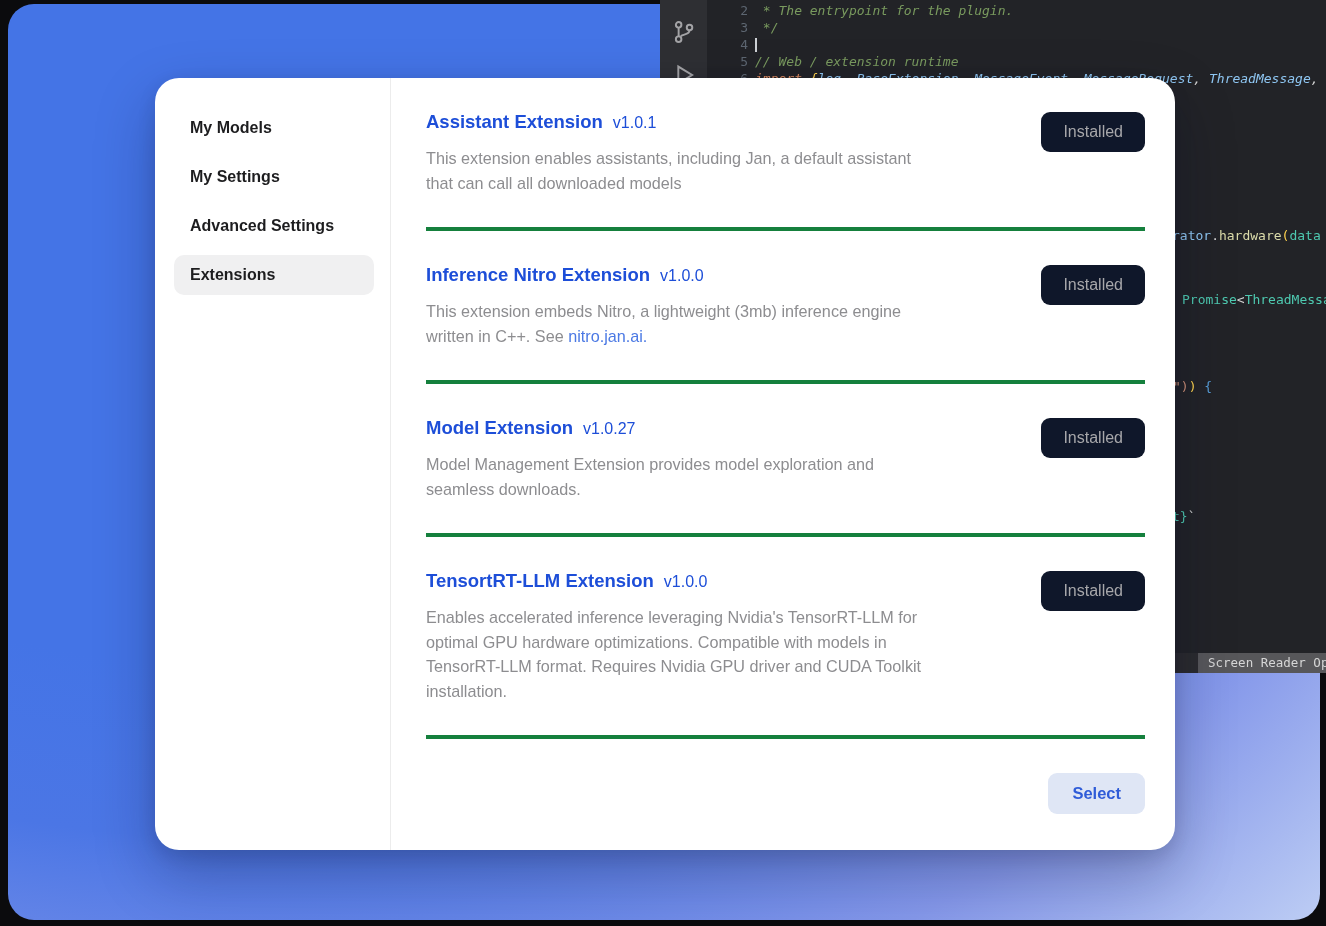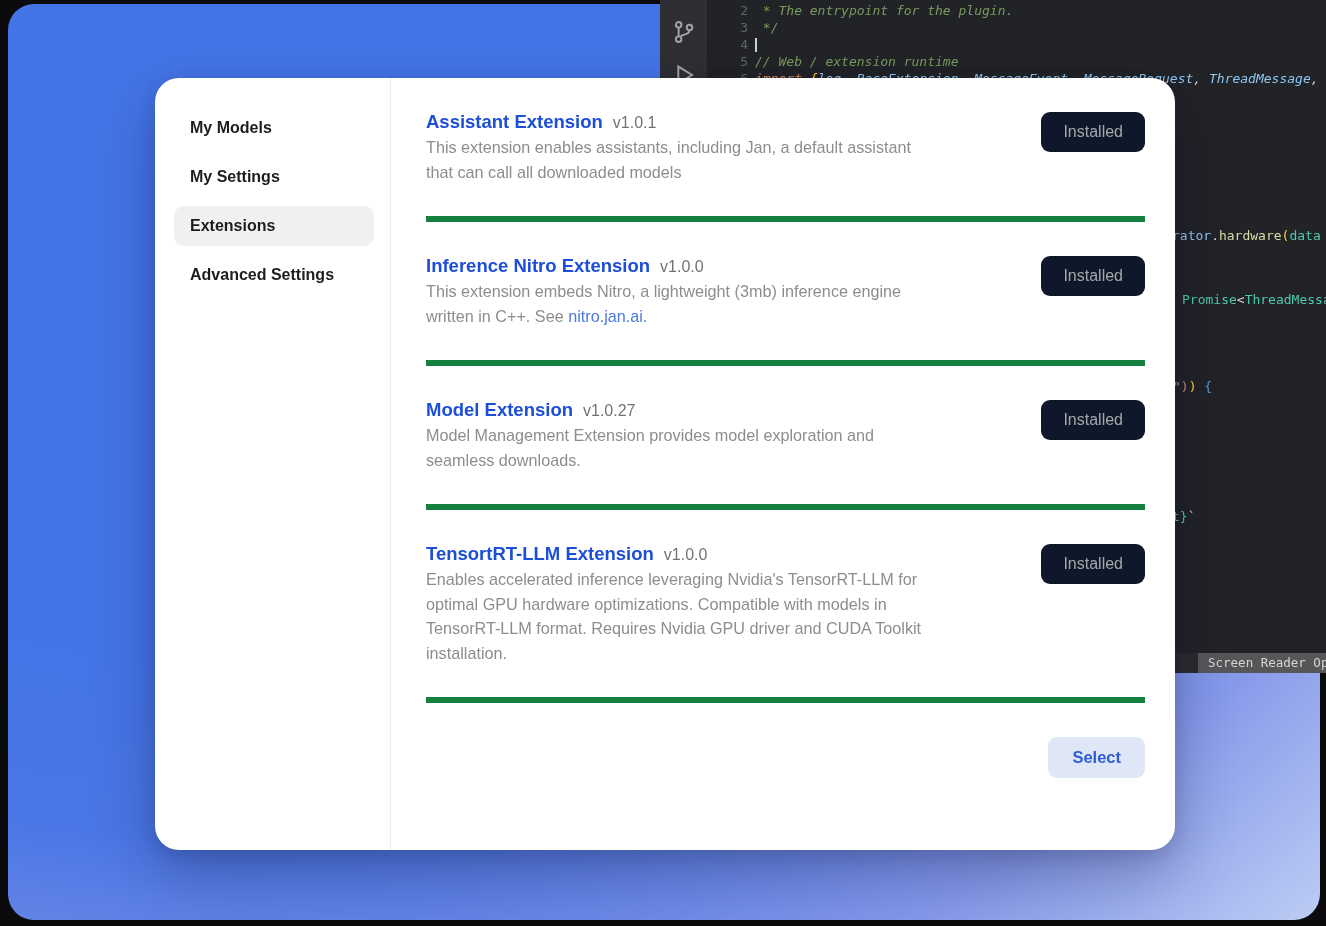--- a/index.html
+++ b/index.html
@@ -65,26 +65,26 @@
   .nav-item{
     padding:11px 16px;margin-bottom:9px;border-radius:10px;
     font-size:16px;font-weight:700;color:#1d1d1f;cursor:pointer;
   }
   .nav-item.active{background:#f0f0f1;}
   .main-pane{flex:1;padding:0 30px 0 35px;box-sizing:border-box;}
   .row{
     display:flex;justify-content:space-between;align-items:flex-start;
     padding:33px 0 32px;
   }
-  .row + .row{border-top:6px solid #15803d;}
+  .row + .row{border-top:4px solid #15803d;}
   .row-text{max-width:600px;}
   .ext-title{font-size:18.5px;font-weight:700;color:#1d4ed8;line-height:22px;}
-  .ext-version{font-size:16px;font-weight:400;color:#737373;margin-left:10px;}
+  .ext-version{font-size:16px;font-weight:400;color:#1d4ed8;margin-left:10px;}
   .desc{
-    margin-top:2px;font-size:16.2px;line-height:24.5px;color:#8d8d90;
+    margin-top:13px;font-size:16.2px;line-height:24.5px;color:#8d8d90;
     white-space:pre-line;
   }
   .desc a{color:#4b79e4;text-decoration:none;cursor:pointer;}
   .btn{
     border:none;border-radius:9px;padding:11px 22px;font-size:16px;
     font-family:"Liberation Sans",sans-serif;flex:0 0 auto;margin-top:1px;
   }
   .btn-installed{background:#0f172a;color:#a7a7aa;font-weight:500;cursor:default;}
   .btn-select{background:#dfe6f5;color:#2f5cd8;font-weight:700;font-size:16.5px;padding:11px 24px;cursor:pointer;}
 </style>
@@ -123,22 +123,22 @@
   <div class="status-bar">
     <span class="status-left">go</span>
     <span class="status-chip">Screen Reader Optimized</span>
   </div>
 </div>
 
 <div class="card">
   <div class="side-nav">
     <div class="nav-item">My Models</div>
     <div class="nav-item">My Settings</div>
+    <div class="nav-item">Advanced Settings</div>
     <div class="nav-item active">Extensions</div>
-    <div class="nav-item">Advanced Settings</div>
   </div>
 
   <div class="main-pane">
 
     <div class="row">
       <div class="row-text">
         <div>
           <span class="ext-title">Assistant Extension</span><span class="ext-version">v1.0.1</span>
         </div>
         <div class="desc"><span>This extension enables assistants, including Jan, a default assistant

